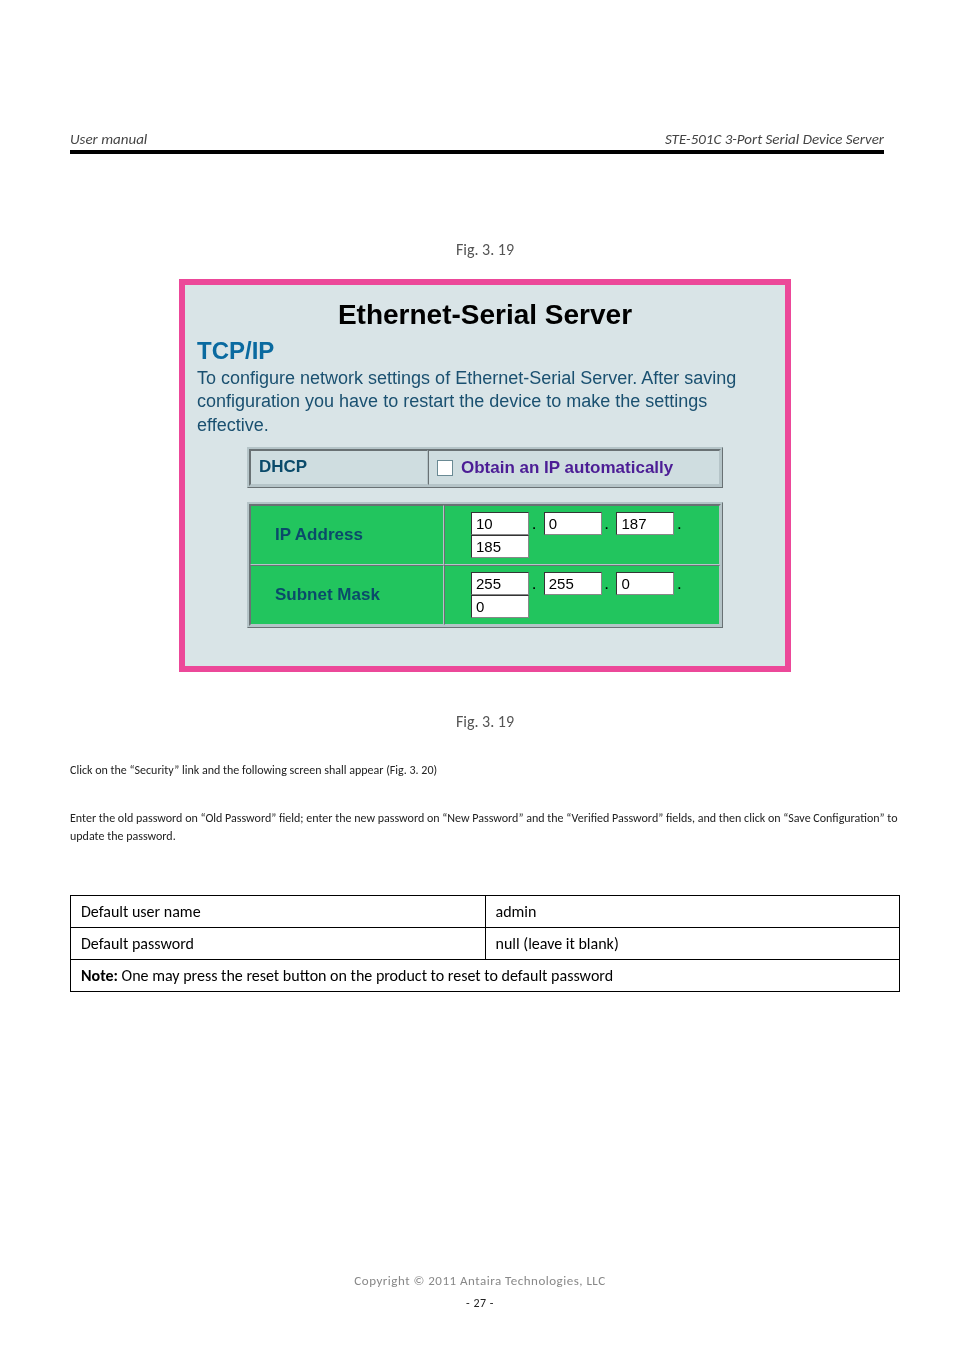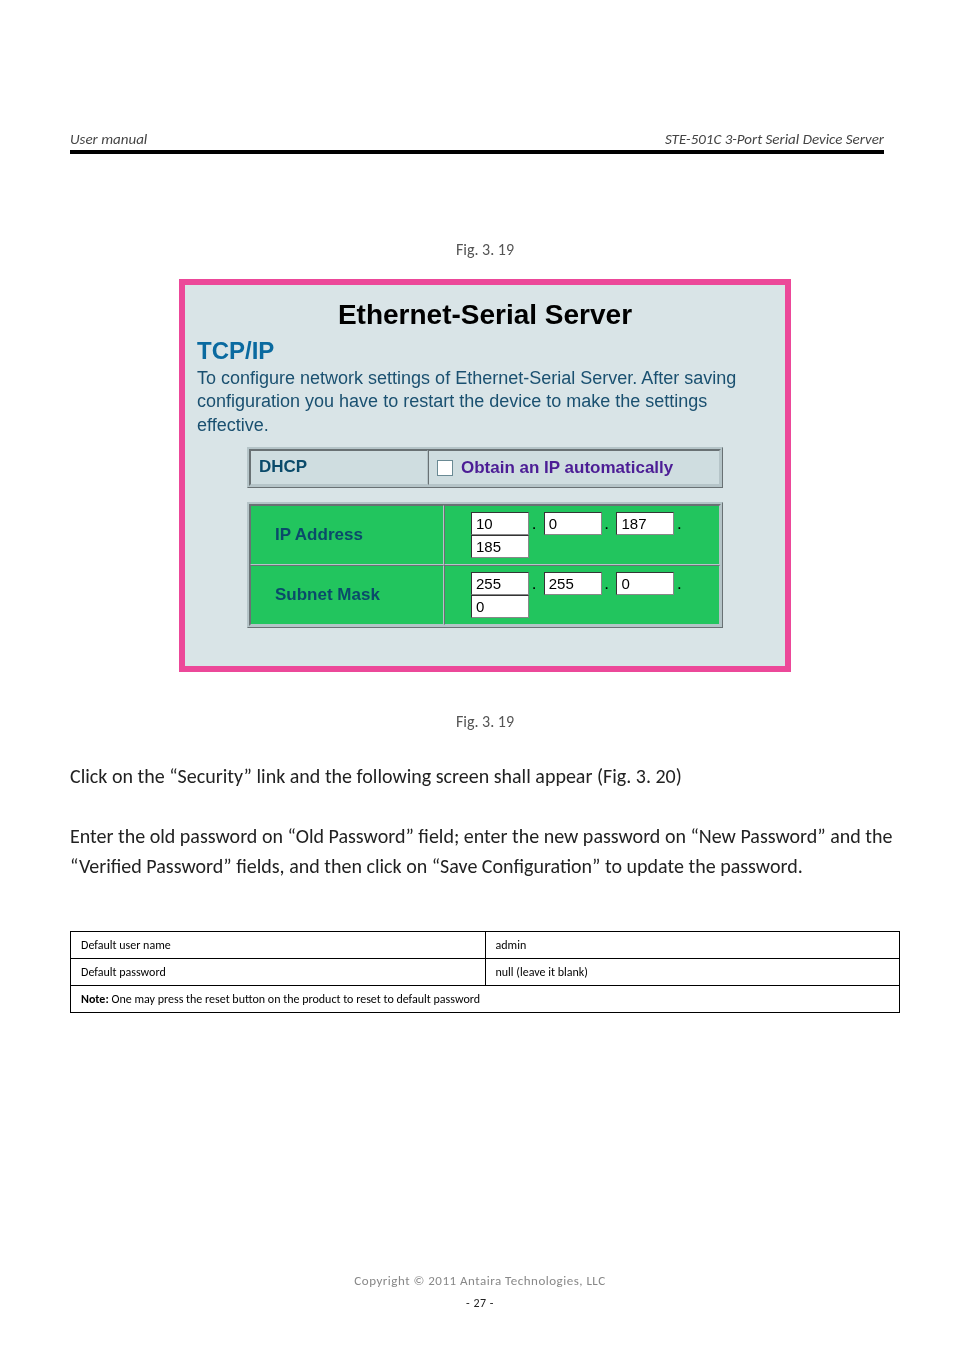--- a/index.html
+++ b/index.html
@@ -127,30 +127,30 @@
     font-size: 15px;
     padding: 2px 4px;
     margin: 0 2px;
   }
   .dot {
     display: inline-block;
     width: 6px;
     text-align: center;
   }
   .body-text {
-    font-size: 20px;
+    font-size: 12px;
     color: #222;
     margin: 30px 0 10px 0;
     line-height: 1.5;
   }
   .admin-table {
     width: 100%;
     border-collapse: collapse;
     margin-top: 50px;
-    font-size: 12px;
+    font-size: 16px;
   }
   .admin-table td, .admin-table th {
     border: 1px solid #000;
     padding: 6px 10px;
     text-align: left;
     font-weight: normal;
   }
   .footer {
     position: absolute;
     bottom: 40px;

